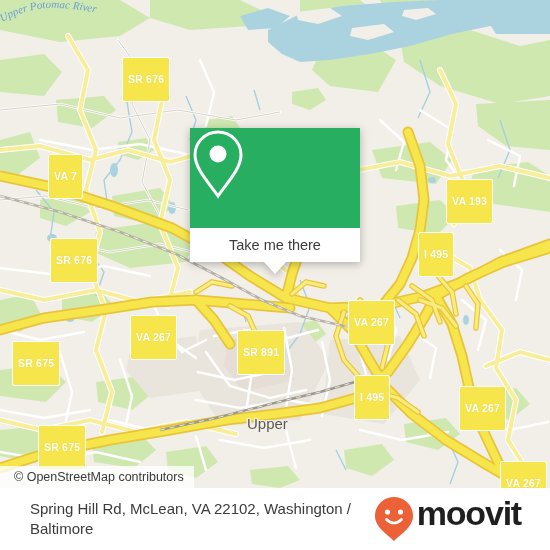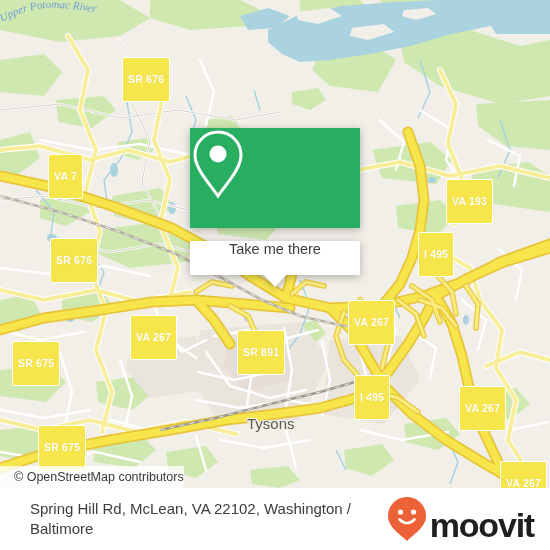--- a/index.html
+++ b/index.html
@@ -69,21 +69,21 @@
     filter:drop-shadow(0 2px 4px rgba(0,0,0,.28));
   }
   .callout-top{
     background:#27ae60;
     height:100px;
     display:flex;align-items:center;justify-content:center;
   }
   .callout-bottom{
     background:#ffffff;
     height:34px;
-    display:flex;align-items:flex-start;justify-content:center;margin-top:13px;
+    display:flex;align-items:center;justify-content:center;
   }
   .callout-label{
     color:#3c3c3c;
     font-size:14.5px;
   }
   .callout-tail{
     position:absolute;
     left:50%;bottom:-12px;
     margin-left:-11px;
     width:0;height:0;
@@ -91,21 +91,21 @@
     border-right:11px solid transparent;
     border-top:12px solid #ffffff;
   }
   .pin-icon{display:block;}
 
   
   .attribution{
     position:absolute;
     left:0;top:466px;
     height:22px;
-    padding:0 0 0 14px;
+    padding:0 10px 0 14px;
     display:flex;align-items:center;
     background:rgba(255,255,255,.78);
     color:#3a3a3a;
     font-size:12.5px;
     white-space:nowrap;
   }
 
   
   .footer{
     position:absolute;
@@ -117,22 +117,22 @@
   .footer-title{
     flex:1;
     padding-left:20px;
     padding-right:8px;
     color:#3c3c3c;
     font-size:15px;
     line-height:20px;
     margin-left:10px;
   }
   .brand{
-    display:flex;align-items:flex-end;
-    padding-right:16px;
+    display:flex;align-items:flex-start;
+    padding-right:29px;
   }
   .brand-mark{margin-right:3px;display:block;}
   .brand-word{
     color:#1f1f1f;
     font-size:34px;
     font-weight:bold;
     letter-spacing:-1.2px;
     line-height:34px;
   }
 </style>
@@ -367,21 +367,21 @@
 
     <svg class="river-label" viewBox="0 0 120 28">
       <defs>
         <path id="riverpath" d="M2,22 Q30,6 60,8 Q92,10 118,18" fill="none"></path>
       </defs>
       <text>
         <textPath href="#riverpath" startOffset="0">Upper Potomac River</textPath>
       </text>
     </svg>
 
-    <div class="place-label" style="left:247px;top:415px;">Tysons</div>
+    <div class="place-label" style="left:247px;top:415px;">Upper</div>
 
     <div class="shield" style="left:122px;top:57px;">SR 676</div>
     <div class="shield" style="left:446px;top:134px;margin-top:45px;">VA 193</div>
     <div class="shield" style="left:48px;top:154px;text-align:center;">VA 7</div>
     <div class="shield" style="left:418px;top:232px;">I 495</div>
     <div class="shield" style="left:50px;top:238px;">SR 676</div>
     <div class="shield" style="left:348px;top:300px;">VA 267</div>
     <div class="shield" style="left:130px;top:315px;">VA 267</div>
     <div class="shield" style="left:237px;top:330px;">SR 891</div>
     <div class="shield" style="left:12px;top:341px;">SR 675</div>

